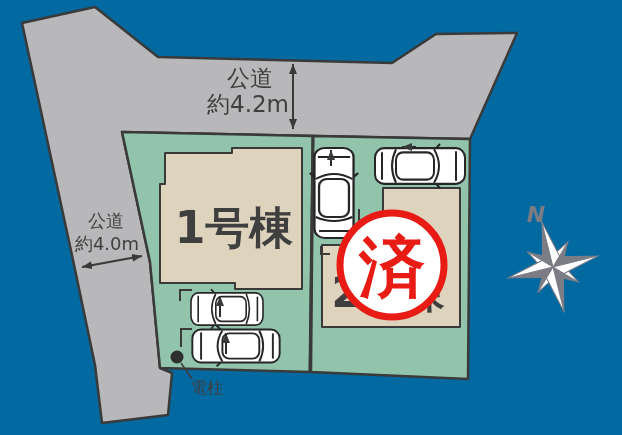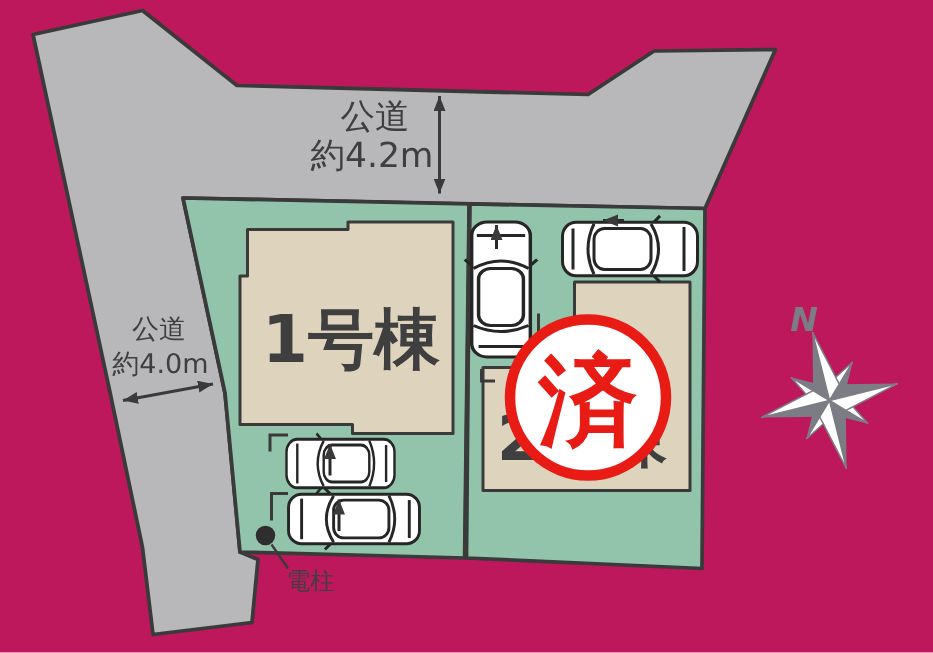--- a/index.html
+++ b/index.html
@@ -1,21 +1,21 @@
 <!DOCTYPE html>
 <html style="--road: #b8b7b9; --plot: #92c4ac; --building: #ded3bd; --outline: #3a3a3a; --stamp-red: #e81c15; --compass-gray: #7c7c85; --text-color: #3f3f3f;"><head>
 <meta charset="utf-8">
 <style>
   :root{
     --road:#b8b7b9; --plot:#92c4ac; --building:#ded3bd; --outline:#3a3a3a;
     --stamp-red:#e81c15; --compass-gray:#7c7c85; --text-color:#3f3f3f;
   }
   html,body{margin:0;padding:0;background:#ffffff;}
   body{font-family:"DejaVu Sans",sans-serif;}
-  .canvas{width:622px;height:435px;position:relative;background:#be185d;}
+  .canvas{width:622px;height:435px;position:relative;background:#0369a1;}
   svg{display:block;}
   .road{fill:var(--road);stroke:var(--outline);stroke-width:2.5;stroke-linejoin:round;}
   .plot{fill:var(--plot);stroke:var(--outline);stroke-width:2.5;stroke-linejoin:round;}
   .bldg{fill:var(--building);stroke:var(--outline);stroke-width:2;stroke-linejoin:round;}
   .divider{stroke:var(--outline);stroke-width:3;}
   .dim-line{stroke:var(--outline);stroke-width:2;}
   .lead-line{stroke:var(--outline);stroke-width:1.5;}
   .pmark{stroke:var(--outline);stroke-width:2;fill:none;}
   .car-part{fill:#ffffff;stroke:#262626;stroke-width:2;stroke-linejoin:round;}
   .car-line{fill:none;stroke:#262626;stroke-width:2;}

